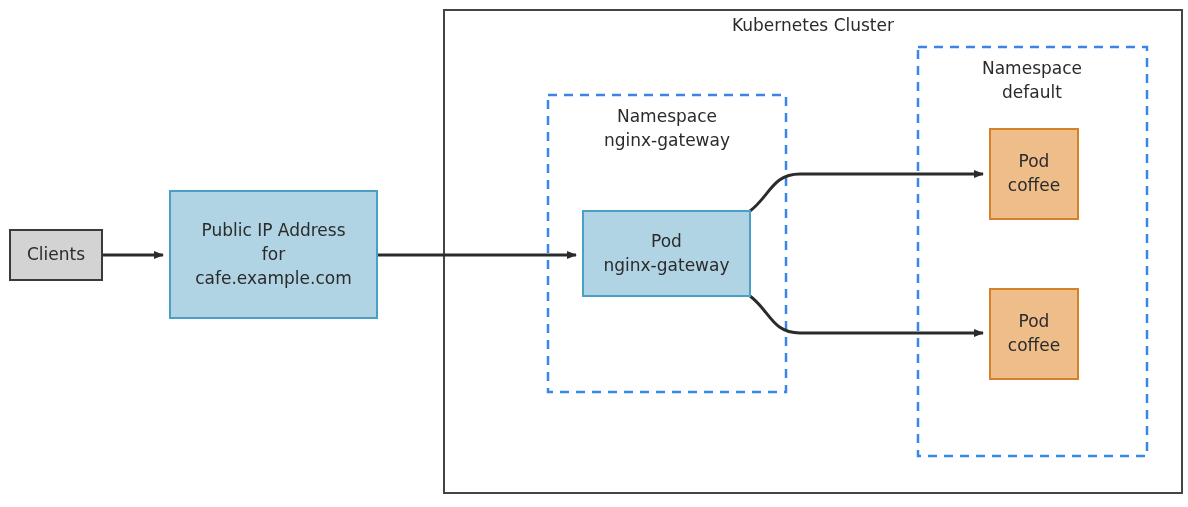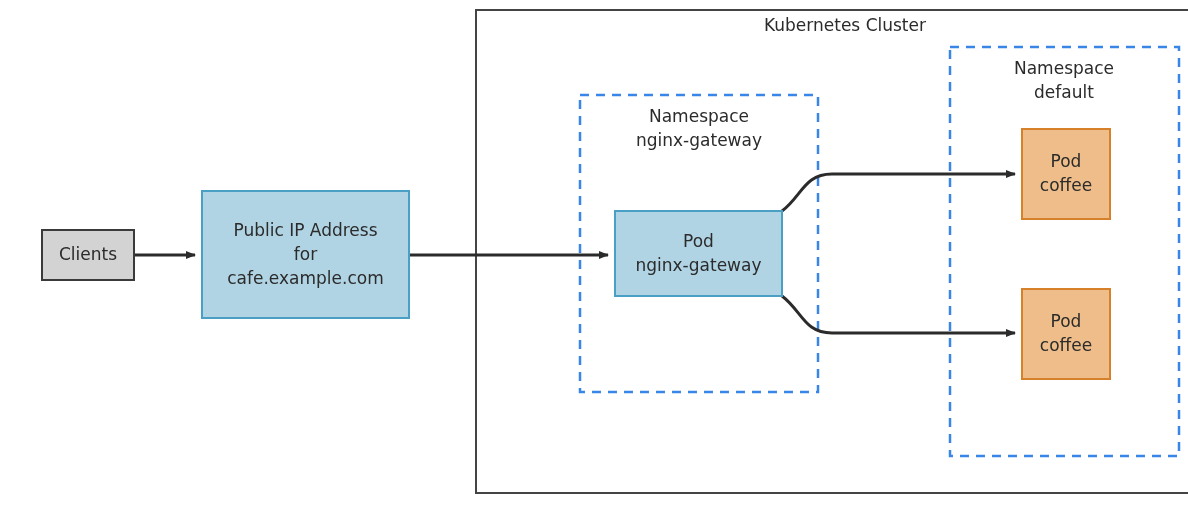--- a/index.html
+++ b/index.html
@@ -11,21 +11,20 @@
   body {
     width: 1188px;
     height: 507px;
     font-family: "DejaVu Sans", sans-serif;
     overflow: hidden;
   }
   #diagram-root {
     position: relative;
     width: 1010px;
     height: 507px;
-    margin-left: 32px;
   }
   svg.diagram {
     display: block;
     width: 1188px;
     height: 507px;
   }
   .box-label {
     font-family: "DejaVu Sans", sans-serif;
     font-size: 17px;
     fill: #2b2b2b;

